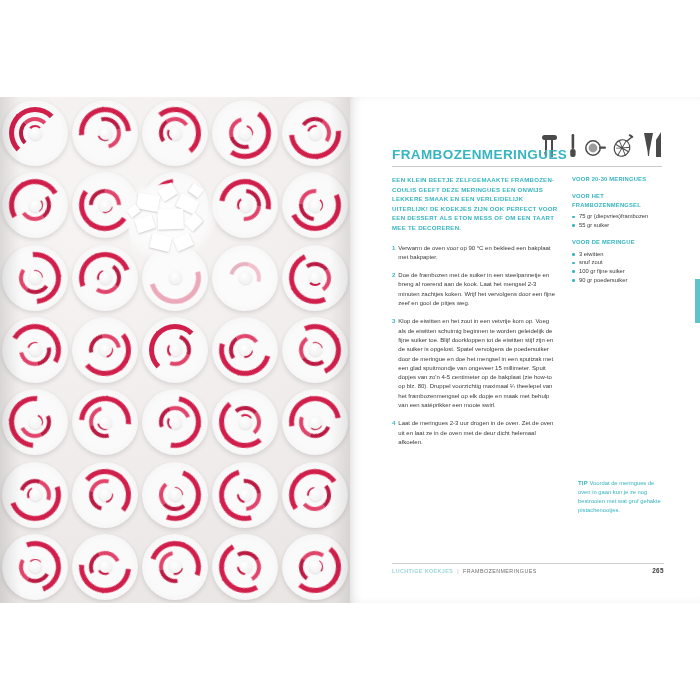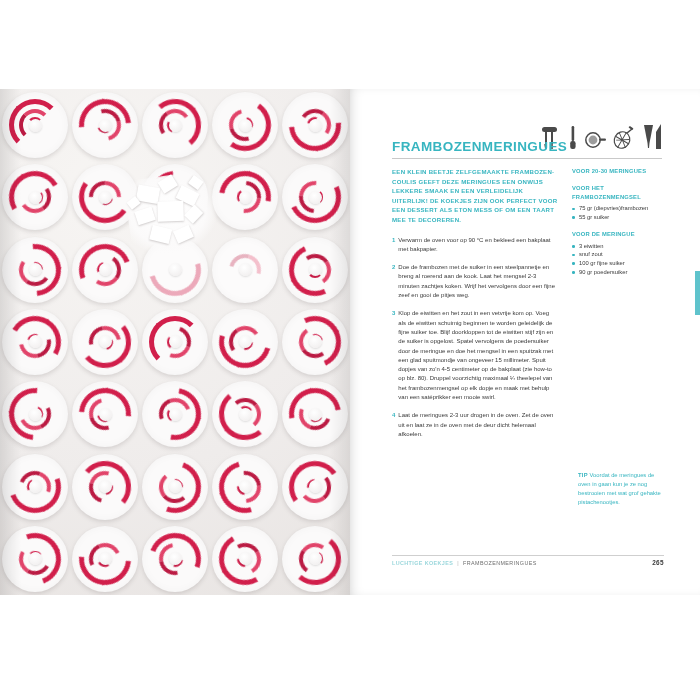--- a/index.html
+++ b/index.html
@@ -16,21 +16,21 @@
     position: relative;
     width: 700px;
     height: 700px;
     background: #ffffff;
   }
 
   
   .spread {
     position: absolute;
     left: 0;
-    top: 89px;
+    top: 97px;
     width: 700px;
     height: 506px;
     display: flex;
     background: #ffffff;
   }
 
   
   .photo-page {
     position: relative;
     width: 350px;

